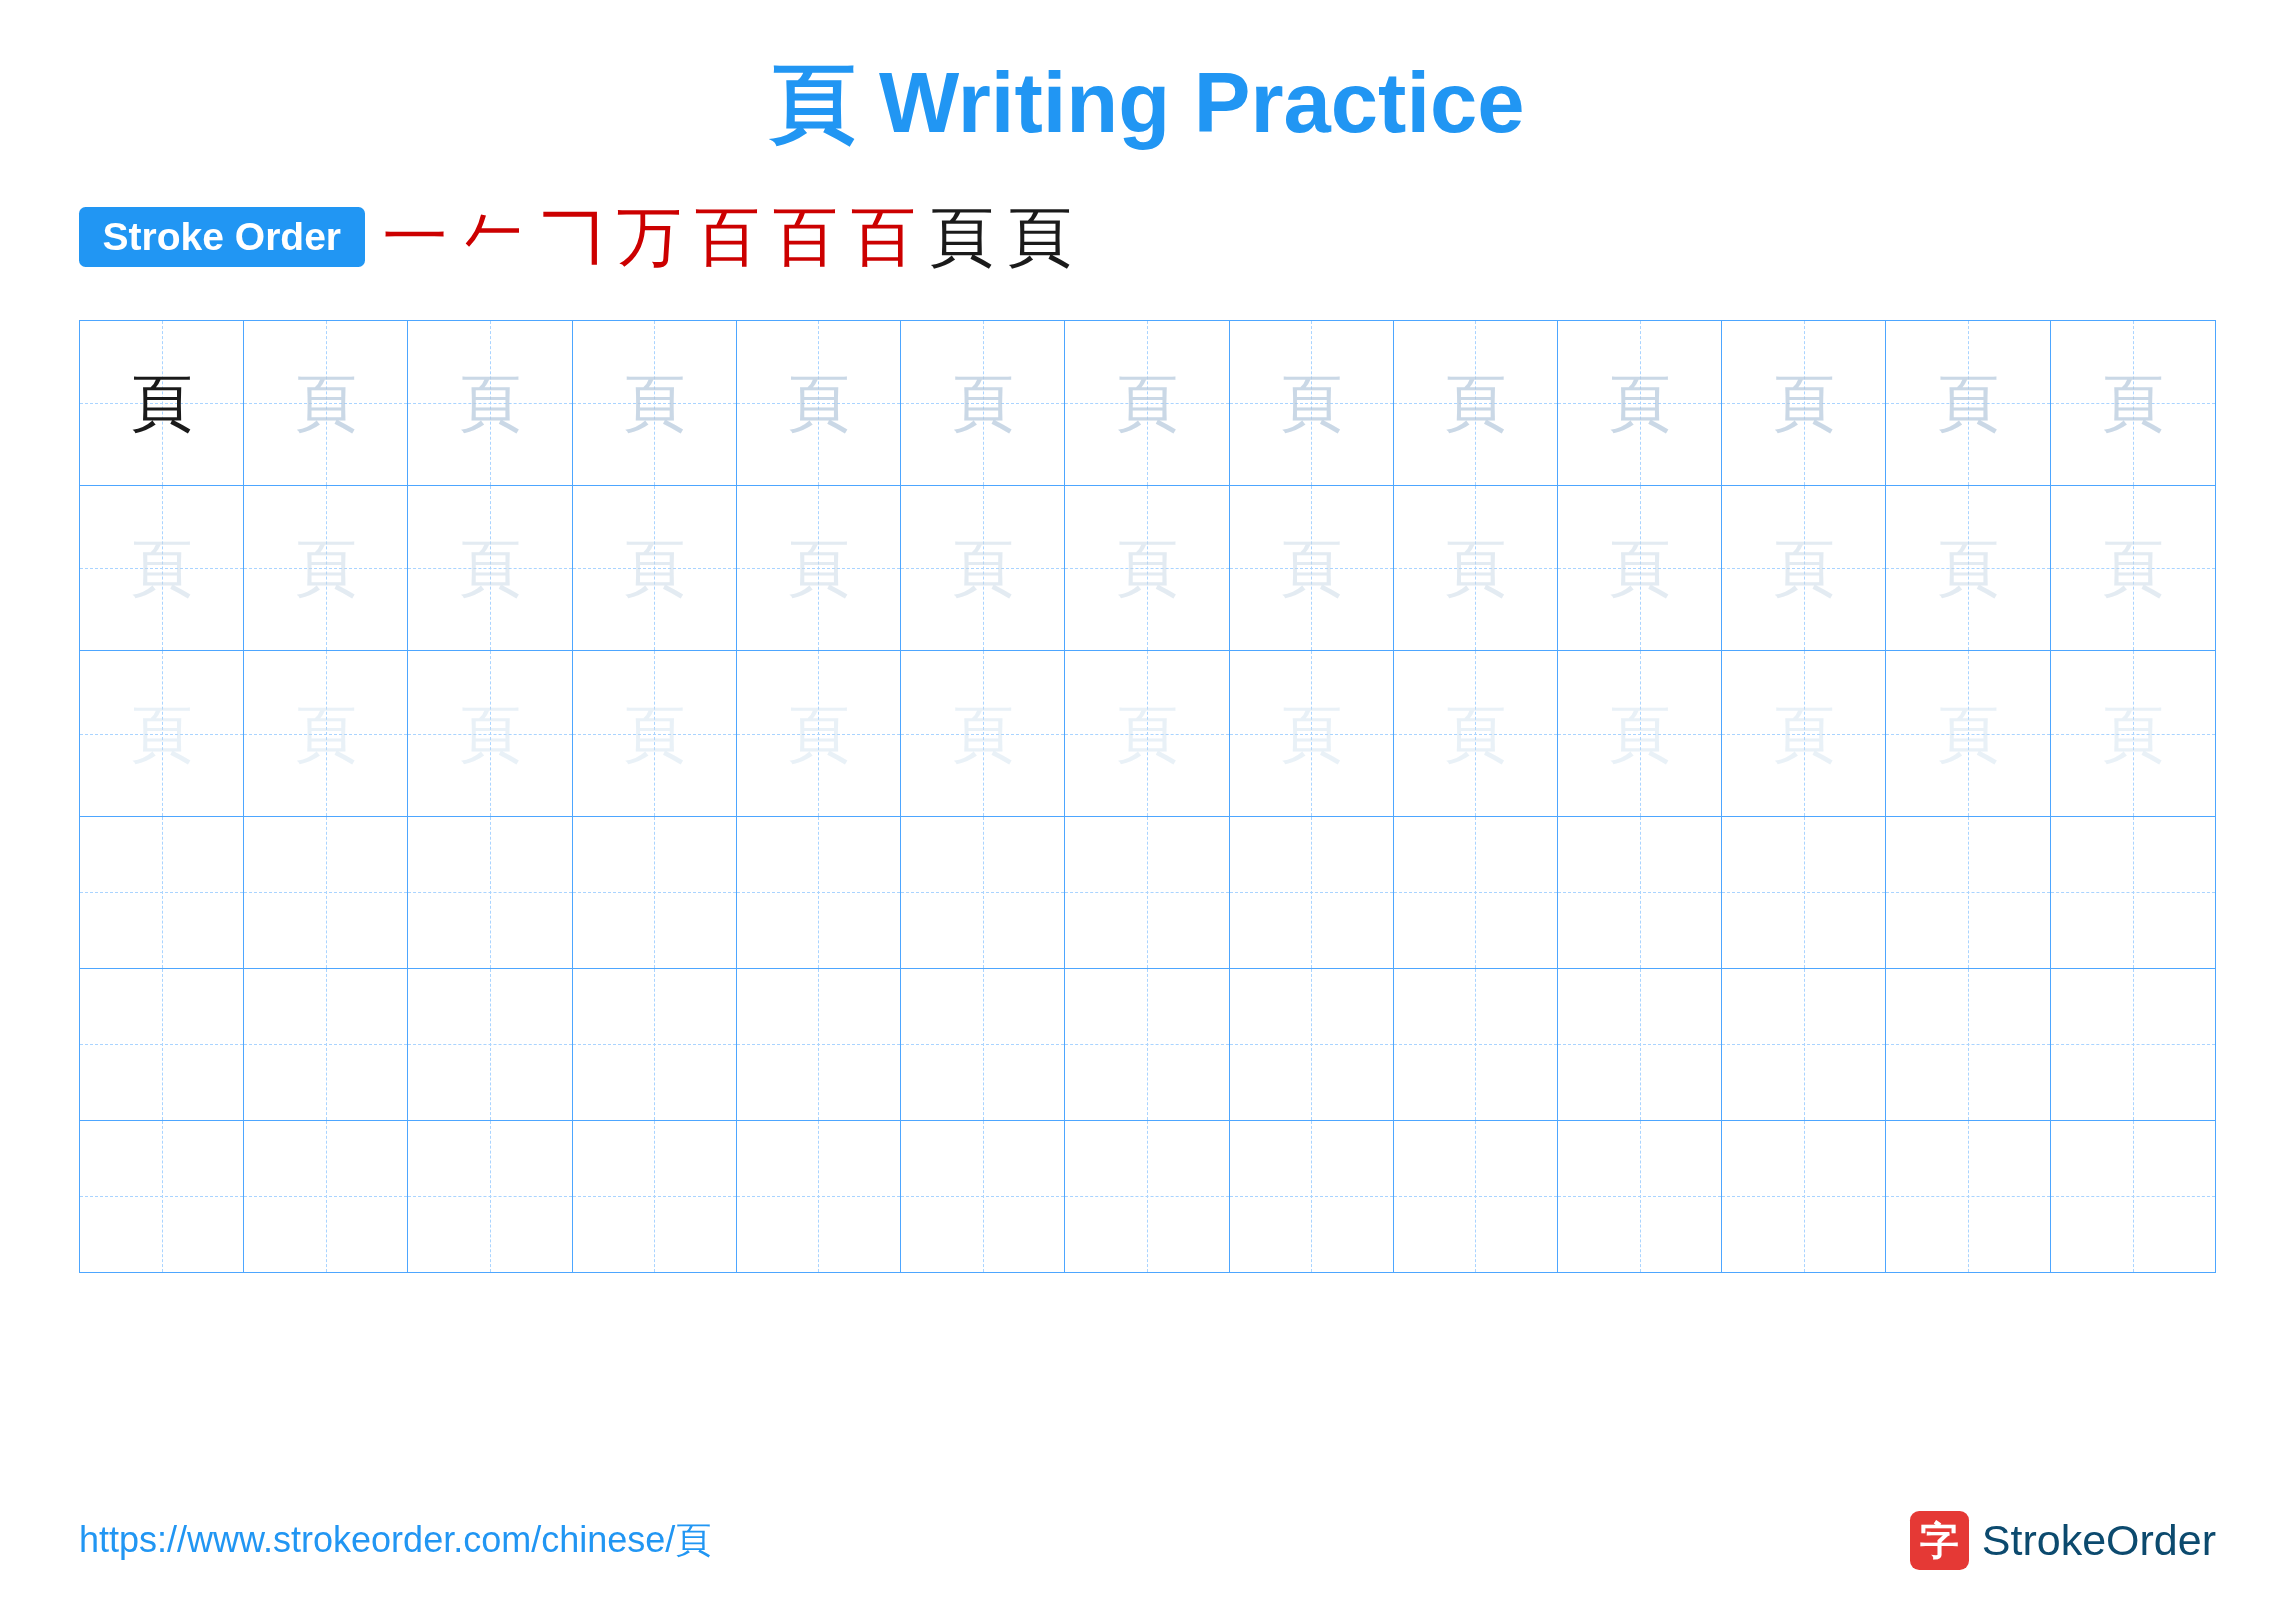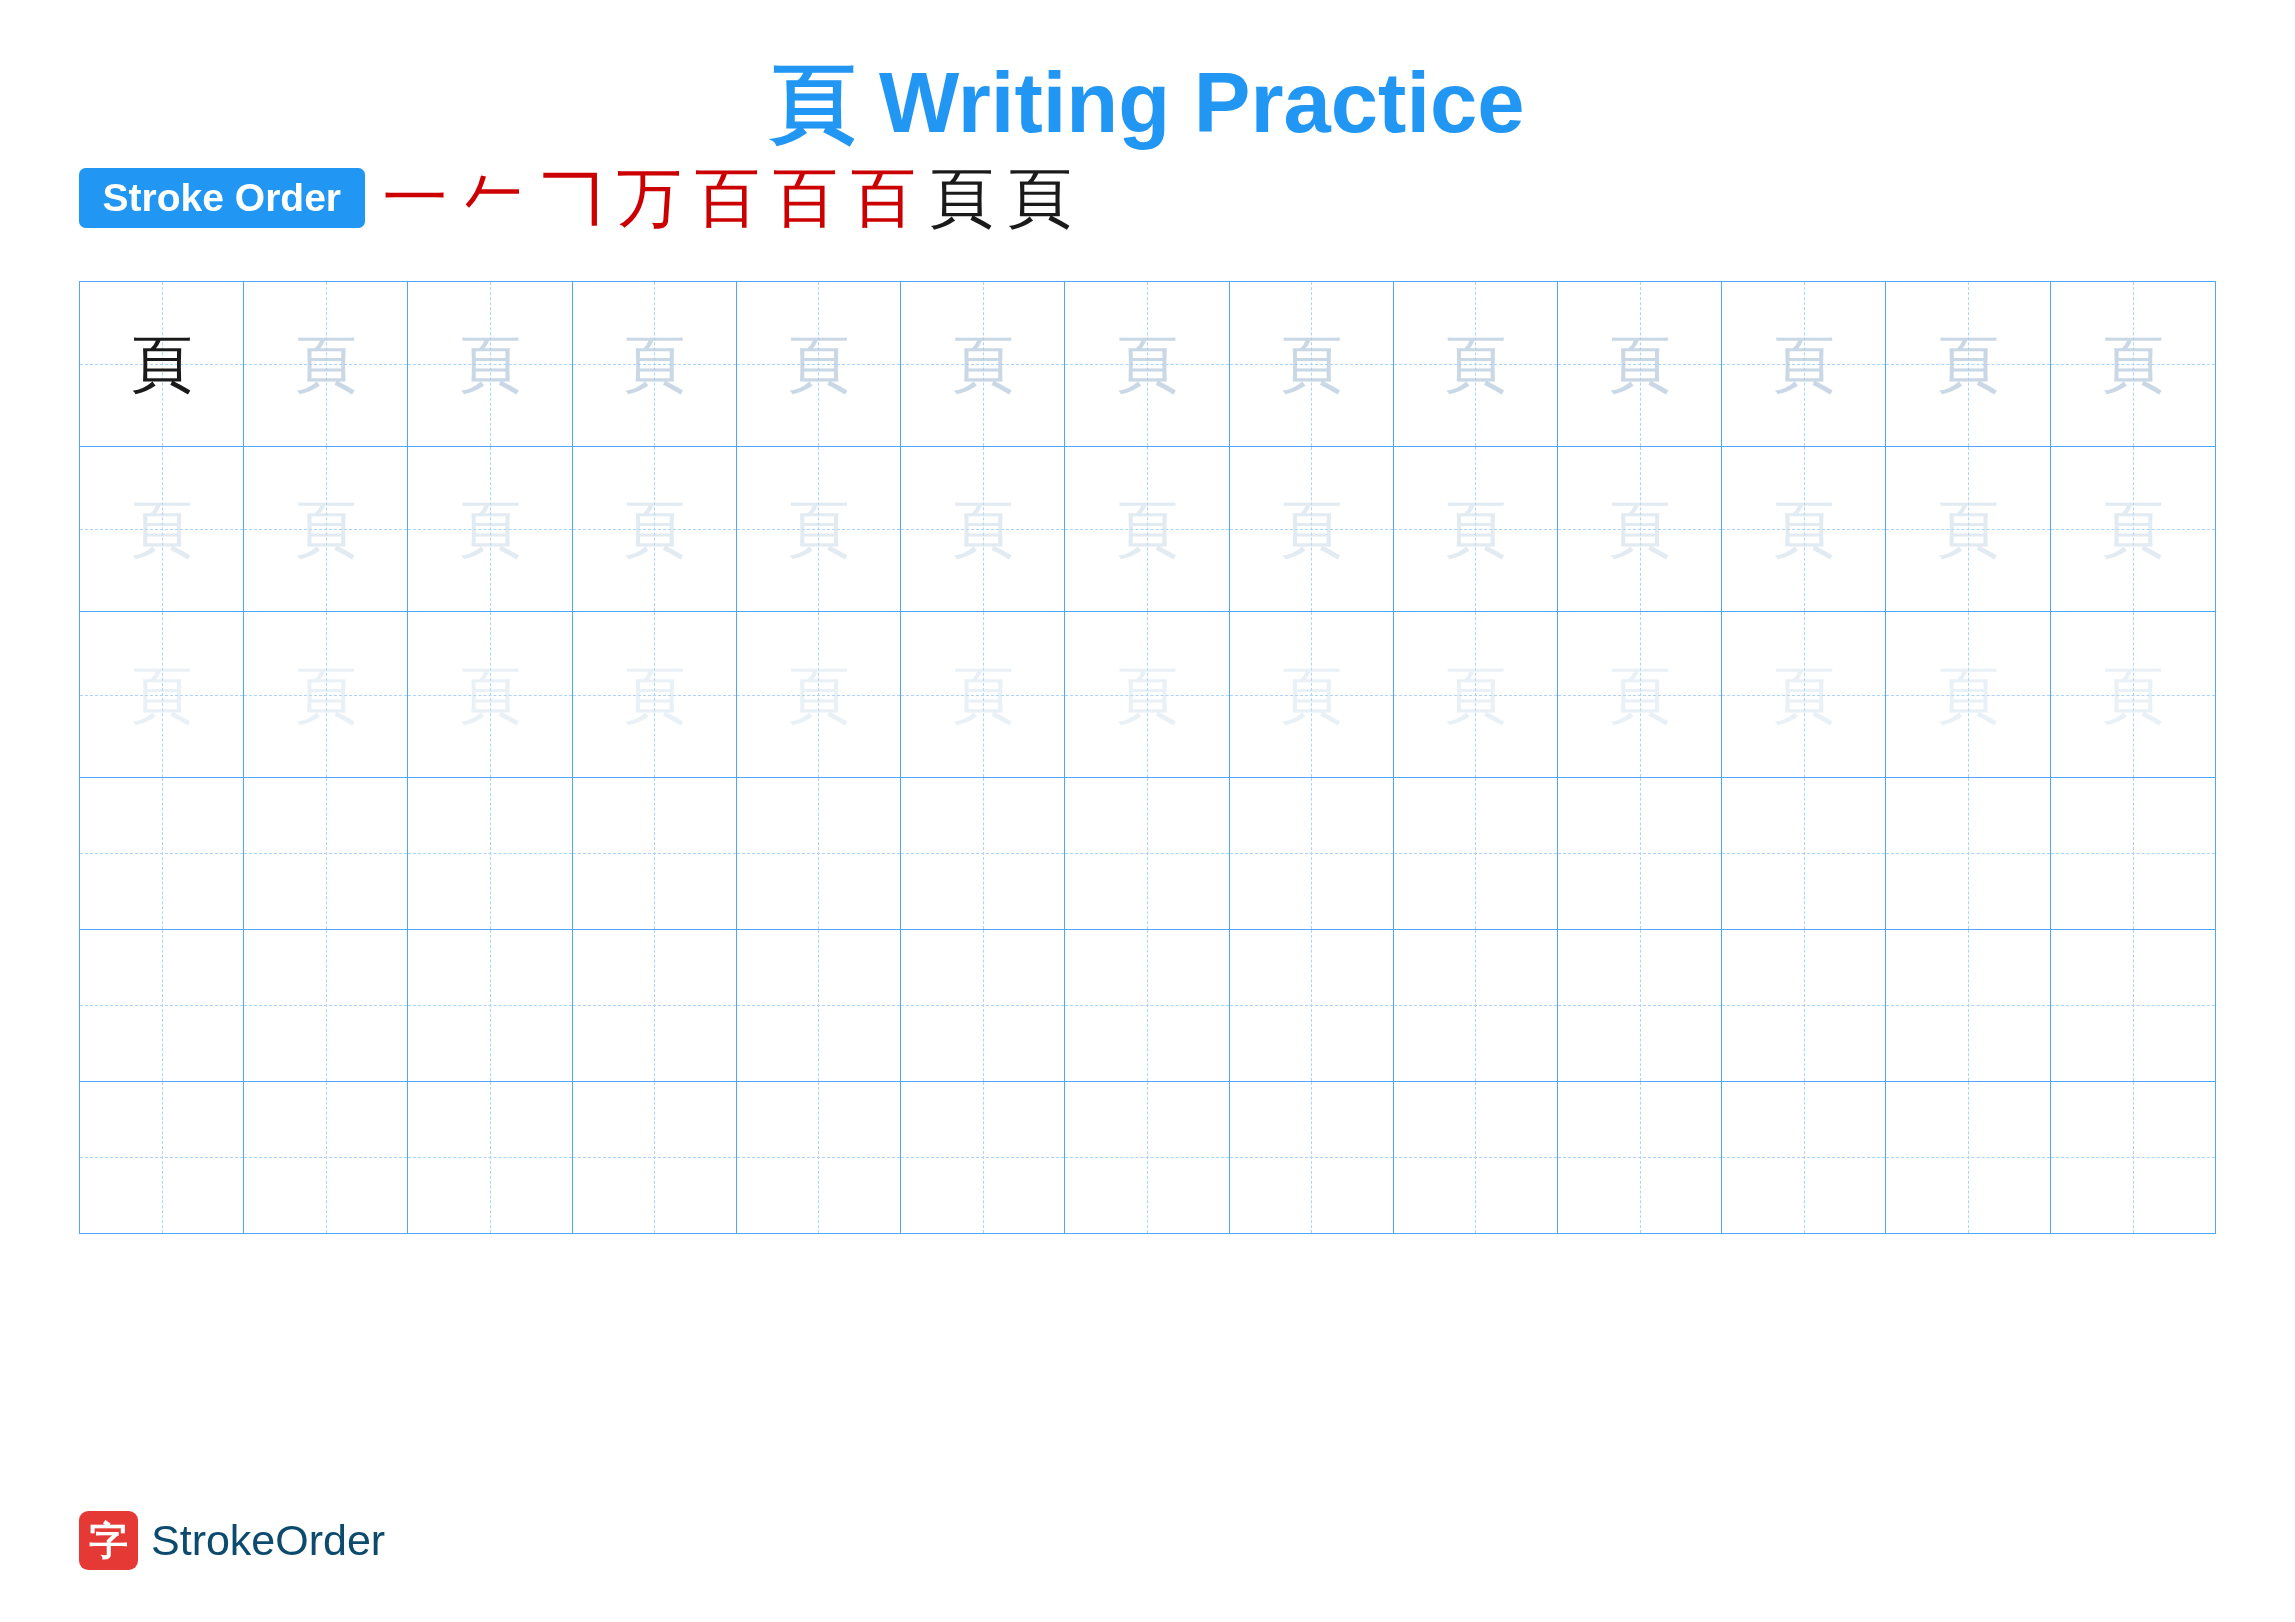--- a/index.html
+++ b/index.html
@@ -18,20 +18,21 @@
       background: white;
       position: relative;
       padding: 52px 79px 52px 79px;
     }
 
     .title {
       text-align: center;
       font-size: 85px;
       font-weight: bold;
       color: #2196F3;
+      margin-bottom: 39px;
       line-height: 1.2;
     }
 
     .stroke-order-row {
       display: flex;
       align-items: center;
       margin-bottom: 39px;
       gap: 18px;
     }
 
@@ -369,20 +370,21 @@
       <div class="grid-cell"></div>
       <div class="grid-cell"></div>
       <div class="grid-cell"></div>
       <div class="grid-cell"></div>
       <div class="grid-cell"></div>
     </div>
 
   </div>
 
   <div class="footer">
+    <a class="footer-url" href="#">https://www.strokeorder.com/chinese/頁</a>
     <div class="footer-brand">
       <div class="brand-icon">
         <span>字</span>
       </div>
       <span class="brand-text">StrokeOrder</span>
     </div>
   </div>
 
 </div>
 

